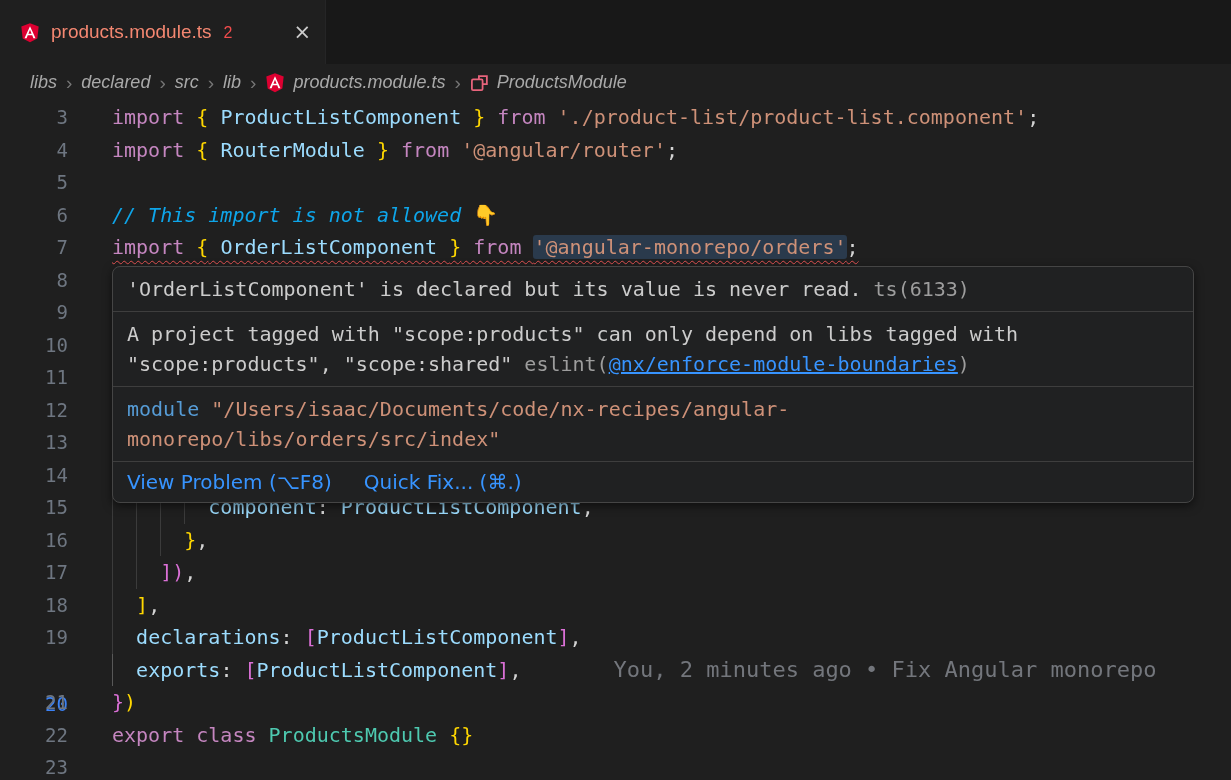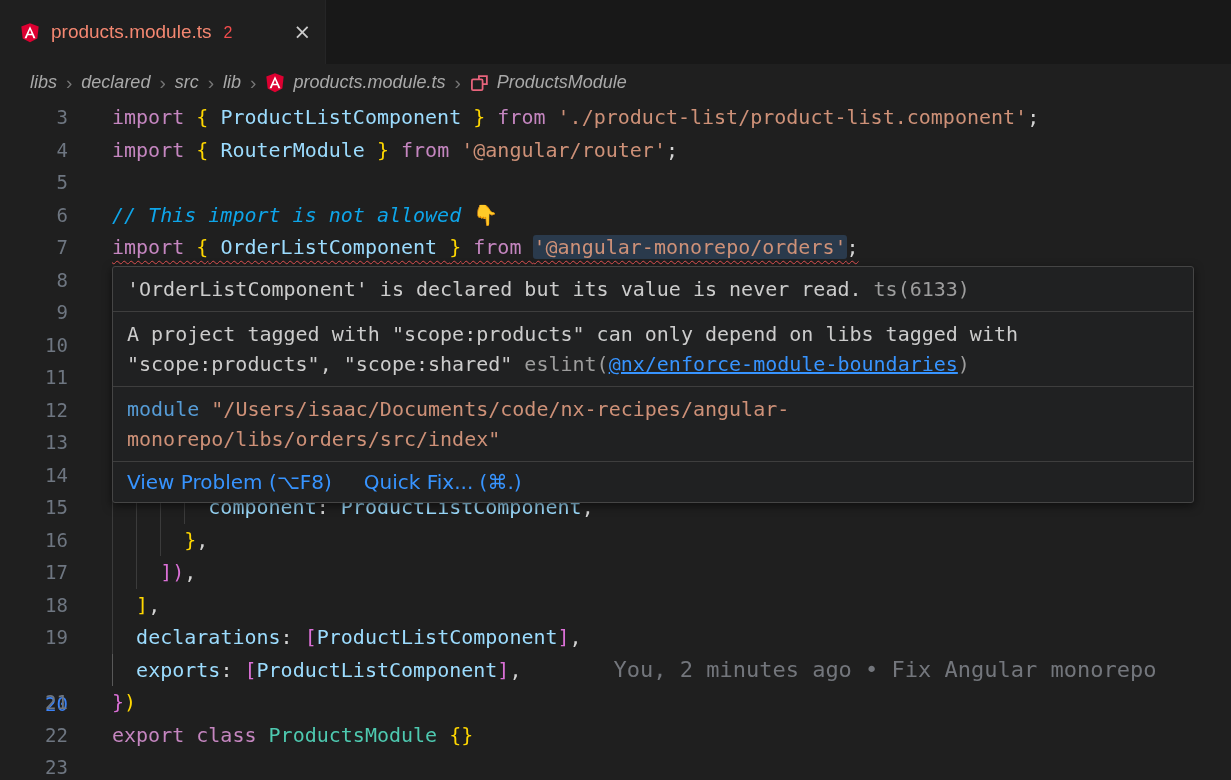--- a/index.html
+++ b/index.html
@@ -58,21 +58,21 @@
     text-decoration-color:#e45454;
     text-decoration-thickness:1.4px;
     text-underline-offset:6px;
     text-decoration-skip-ink:none;
   }
   .blame { color:#73767c; margin-left:92px; font-size:22px; }
 
   
   .hover {
     position:absolute; left:112px; top:165px; width:1082px; z-index:5;
-    background:#202122; border:1px solid #454545; border-radius:3px;
+    background:#202122; border:1px solid #454545; border-radius:8px;
     box-shadow:0 3px 10px rgba(0,0,0,.55);
     font-size:20px; line-height:30px; color:#cccccc;
   }
   .hv-sec { padding:7px 14px; border-bottom:1px solid #3e3e3e; }
   .hv-t     { color:#cccccc; }
   .hv-muted { color:#9d9d9d; }
   .hv-link  { color:#3794ff; text-decoration:underline; cursor:pointer; }
   .hv-kw    { color:#569cd6; }
   .hv-str   { color:#ce9178; }
   .hv-actions {

